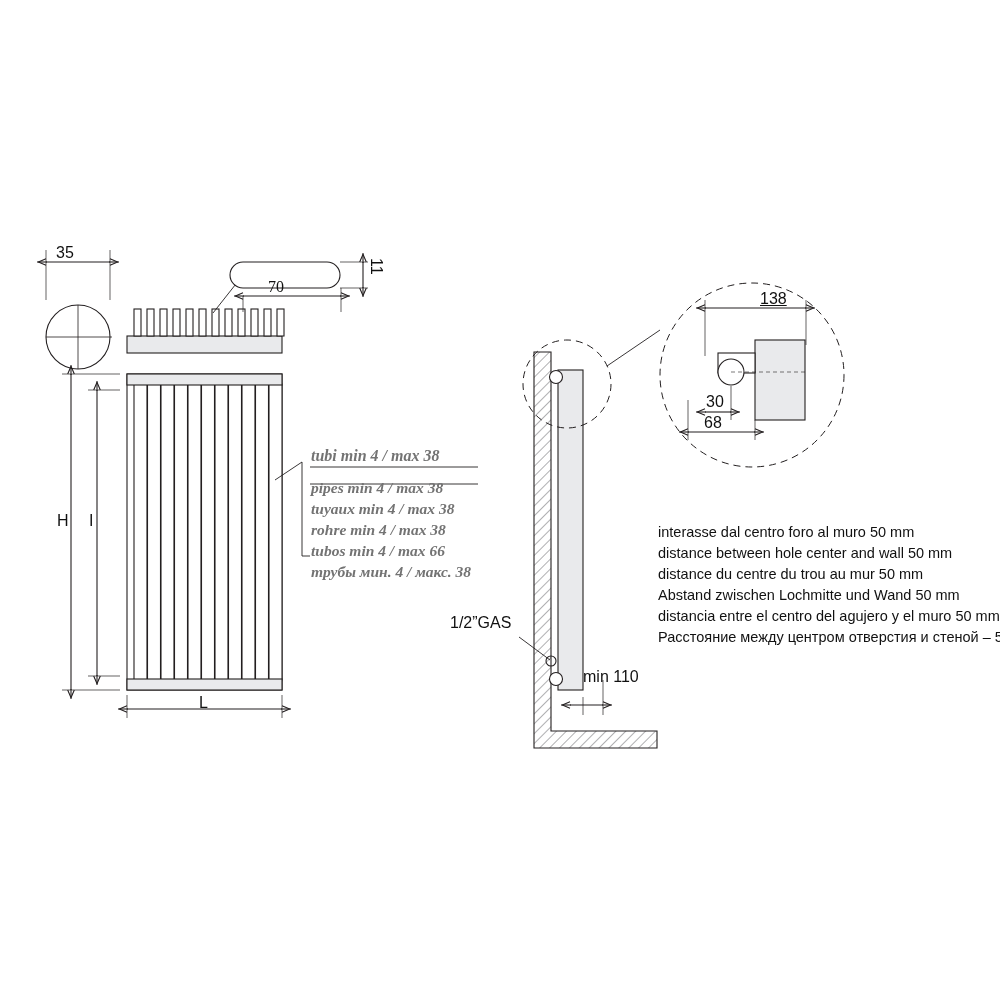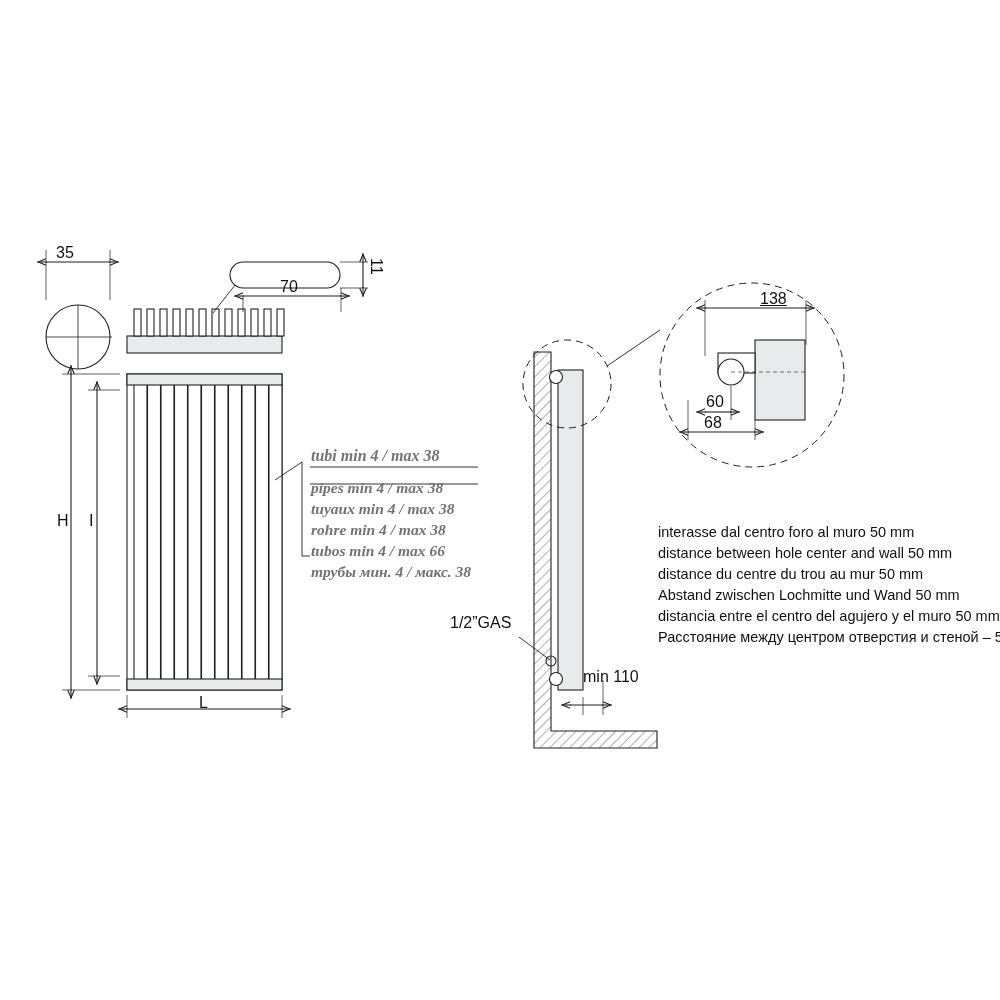--- a/index.html
+++ b/index.html
@@ -148,29 +148,29 @@
       <line x1="705" y1="412" x2="731" y2="412" marker-start="url(#arrL)" marker-end="url(#arrR)"></line>
       <line x1="731" y1="386" x2="731" y2="420" stroke-width="0.7"></line>
 
       <line x1="688" y1="432" x2="755" y2="432" marker-start="url(#arrL)" marker-end="url(#arrR)"></line>
       <line x1="688" y1="400" x2="688" y2="440" stroke-width="0.7"></line>
       <line x1="755" y1="420" x2="755" y2="440" stroke-width="0.7"></line>
     </g>
   </svg>
 
   <div class="txt dim" style="left:56px;top:244px;">35</div>
-  <div class="txt dim" style="left:280px;top:278px;">70</div>
+  <div class="txt dim" style="left:268px;top:278px;font-family:Liberation Serif, serif;">70</div>
   <div class="txt dim rot" style="left:385px;top:258px;transform:rotate(90deg);">11</div>
 
   <div class="txt dim" style="left:57px;top:512px;">H</div>
   <div class="txt dim" style="left:89px;top:512px;">I</div>
   <div class="txt dim" style="left:199px;top:694px;">L</div>
 
   <div class="txt dim" style="left:760px;top:290px;text-decoration:underline;">138</div>
-  <div class="txt dim" style="left:706px;top:393px;">60</div>
+  <div class="txt dim" style="left:706px;top:393px;">30</div>
   <div class="txt dim" style="left:704px;top:414px;">68</div>
 
   <div class="txt dim" style="left:450px;top:614px;">1/2”GAS</div>
   <div class="txt dim" style="left:583px;top:668px;">min 110</div>
 
   <div class="txt" style="left:311px;top:445px;">
     <div class="ital" style="font-size:16px;line-height:21px;">tubi min 4 / max 38</div>
     <div class="ital" style="line-height:21px;margin-top:11px;">pipes min 4 / max 38</div>
     <div class="ital" style="line-height:21px;">tuyaux min 4 / max 38</div>
     <div class="ital" style="line-height:21px;font-style:italic;">rohre min 4 / max 38</div>

